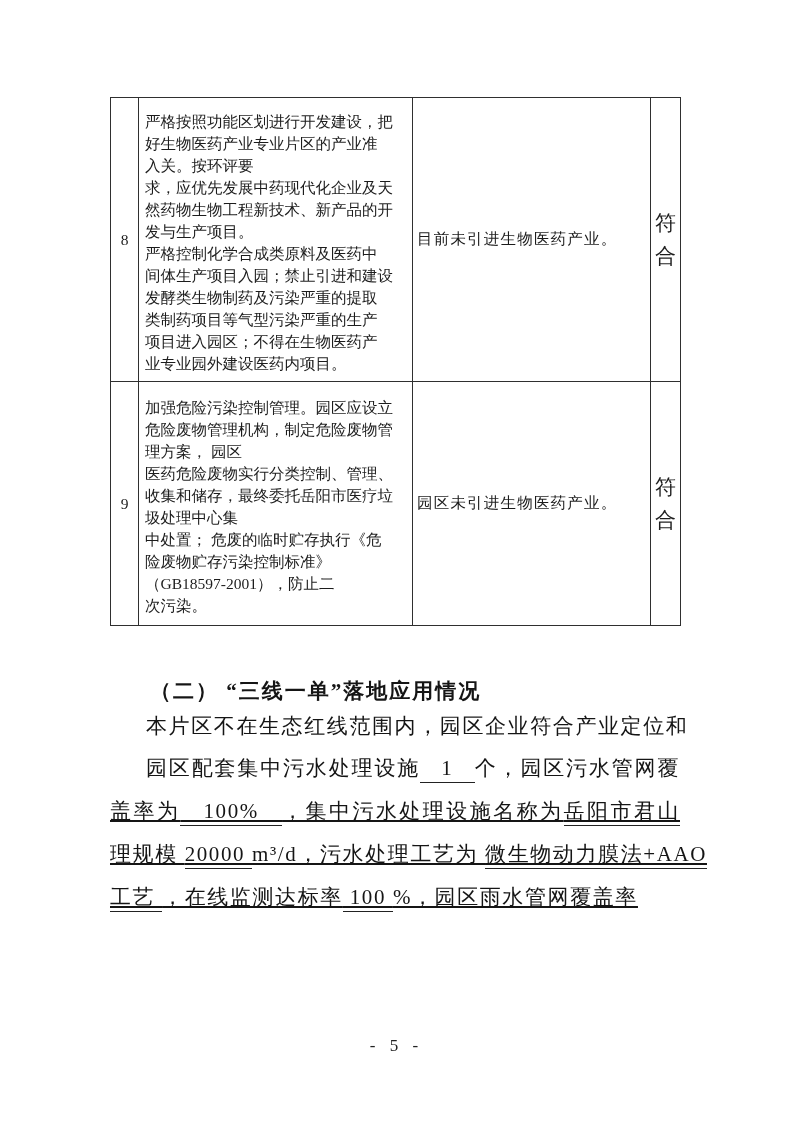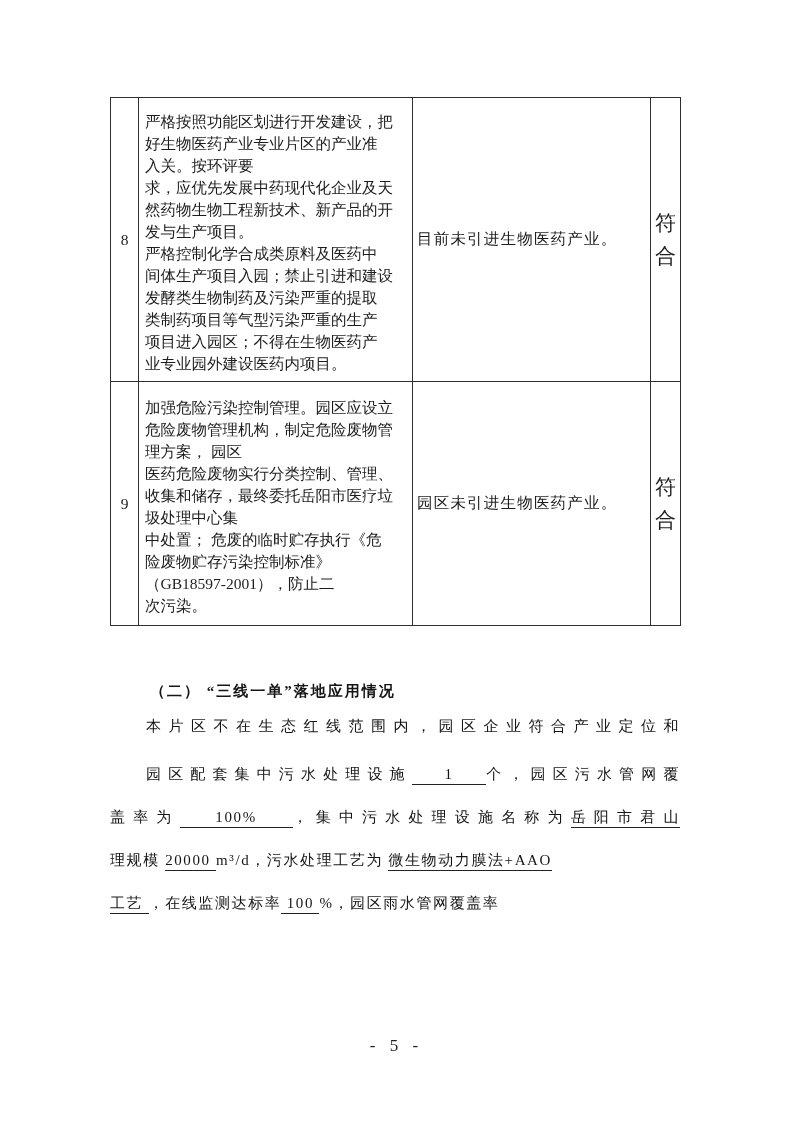--- a/index.html
+++ b/index.html
@@ -62,21 +62,21 @@
     font-size: 21px;
     letter-spacing: 0;
   }
 
   
   .body-block {
     position: absolute;
     left: 110px;
     top: 664px;
     width: 570px;
-    font-size: 15px;
+    font-size: 21px;
     letter-spacing: 1.6px;
     color: #151515;
   }
   .bline {
     height: 28px;
     line-height: 28px;
     white-space: nowrap;
   }
   .bline .u { white-space: pre; }
   .heading {
@@ -84,22 +84,22 @@
     padding-left: 40px;
     letter-spacing: 2px;
   }
   .indent { text-indent: 36px; }
   .just { text-align: justify; text-align-last: justify; }
 
   .mt13 { margin-top: 13px; }
   .mt7  { margin-top: 7px; }
   .mt9  { margin-top: 9px; }
   .mt14 { margin-top: 14px; }
-  .mt10 { margin-top: 20px; }
-  .mt15 { margin-top: 15px; }
+  .mt10 { margin-top: 14px; }
+  .mt15 { margin-top: 15px; text-decoration: underline; }
 
   .u {
     border-bottom: 1.4px solid #222;
     padding-bottom: 2px;
   }
 
   
   .page-footer {
     position: absolute;
     left: 0;

